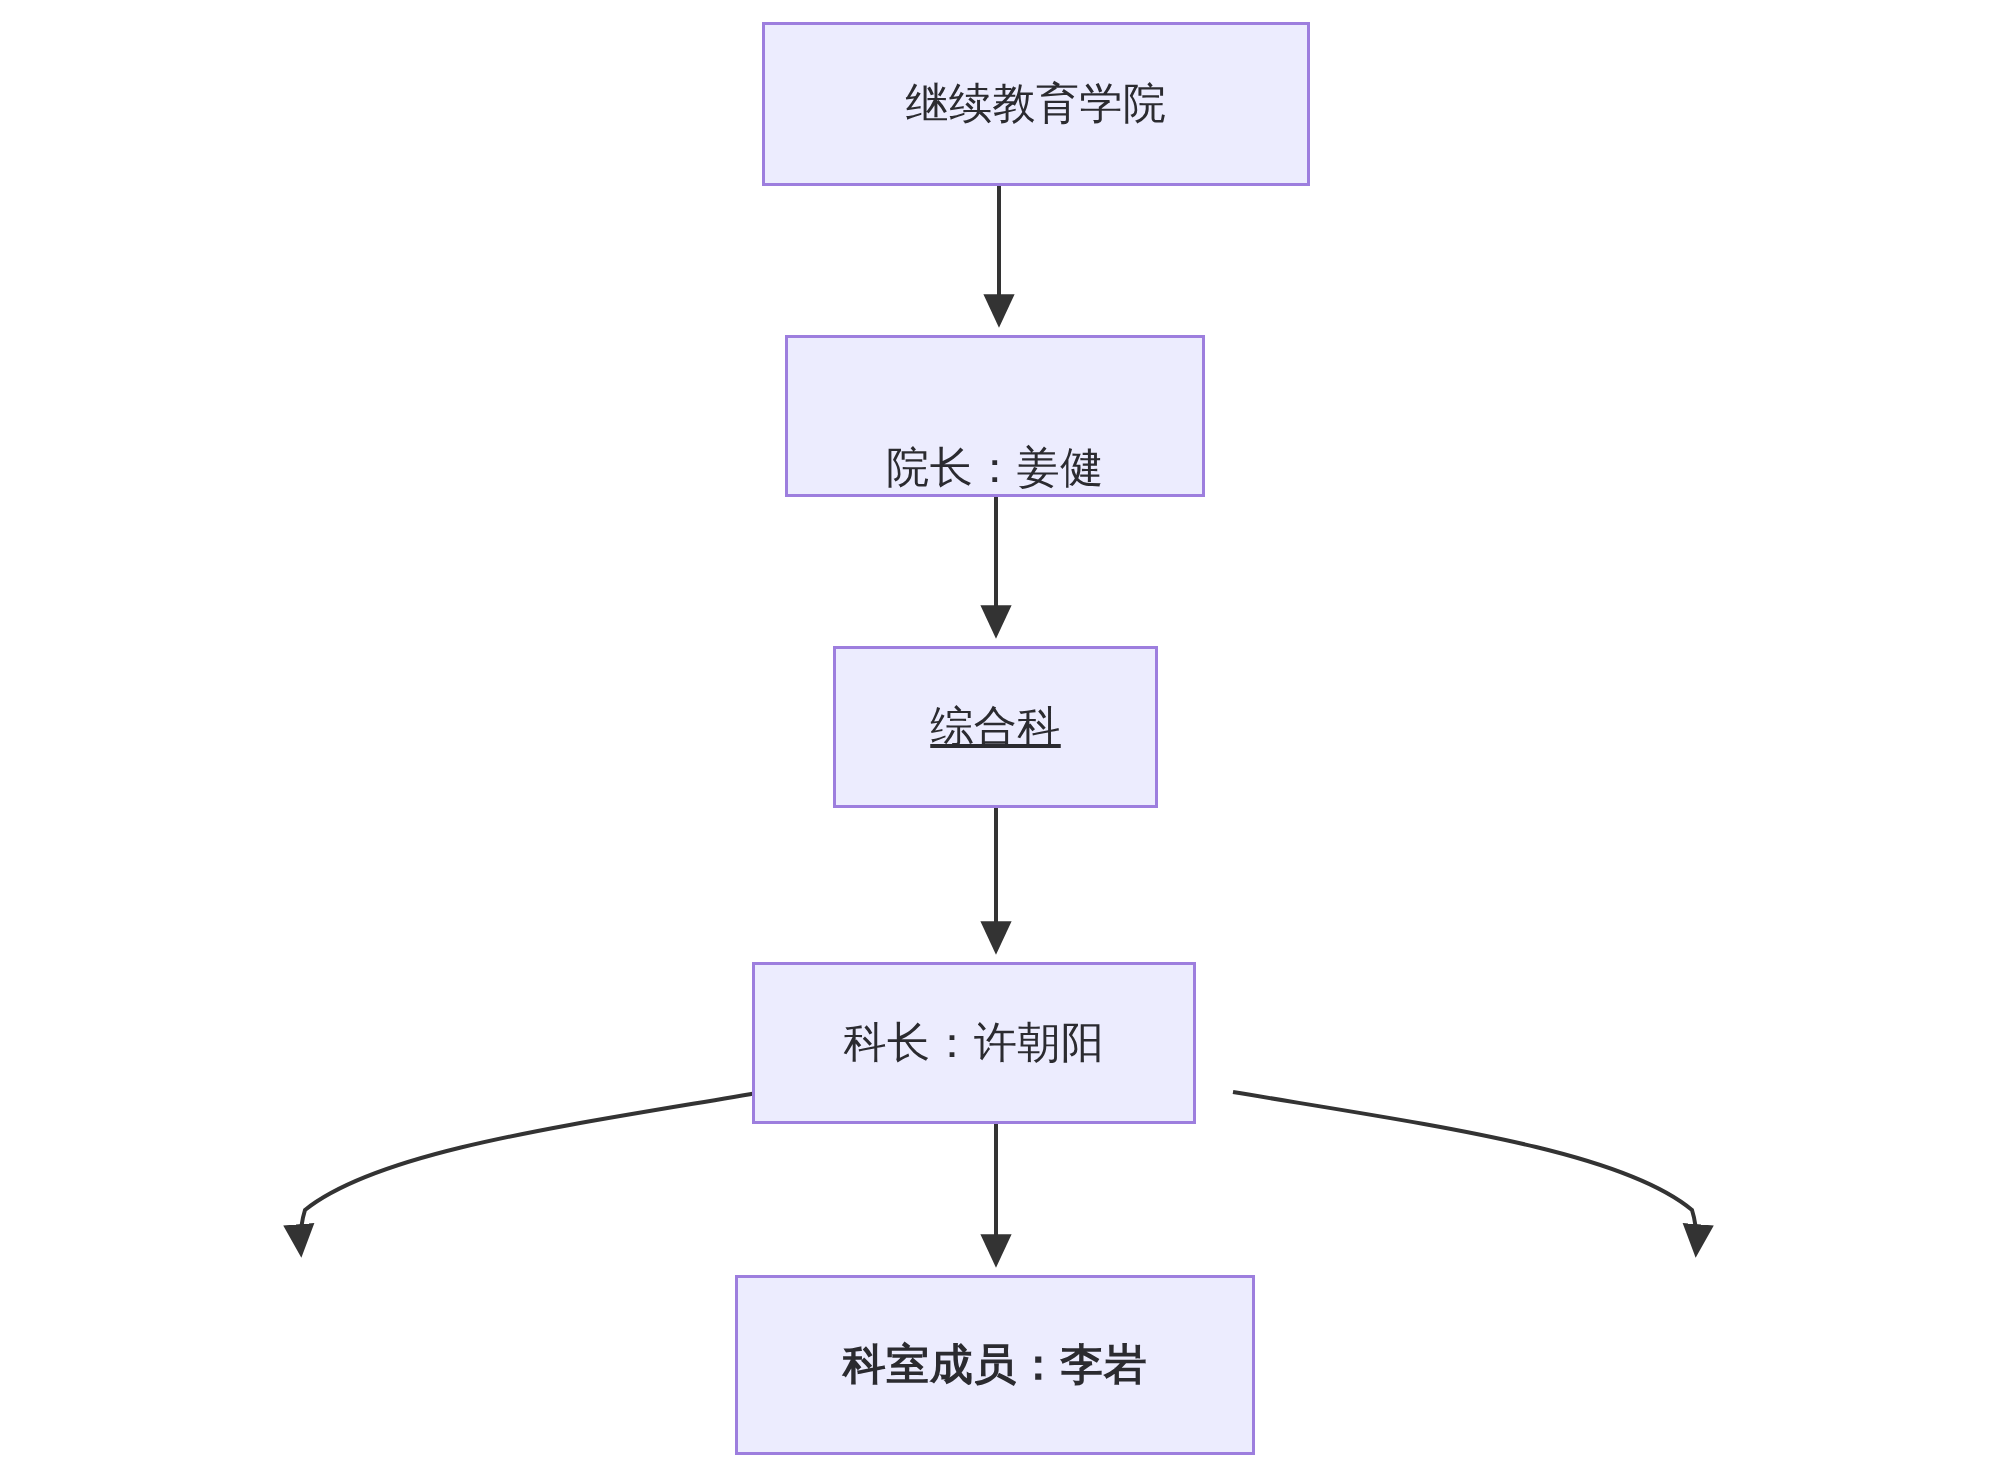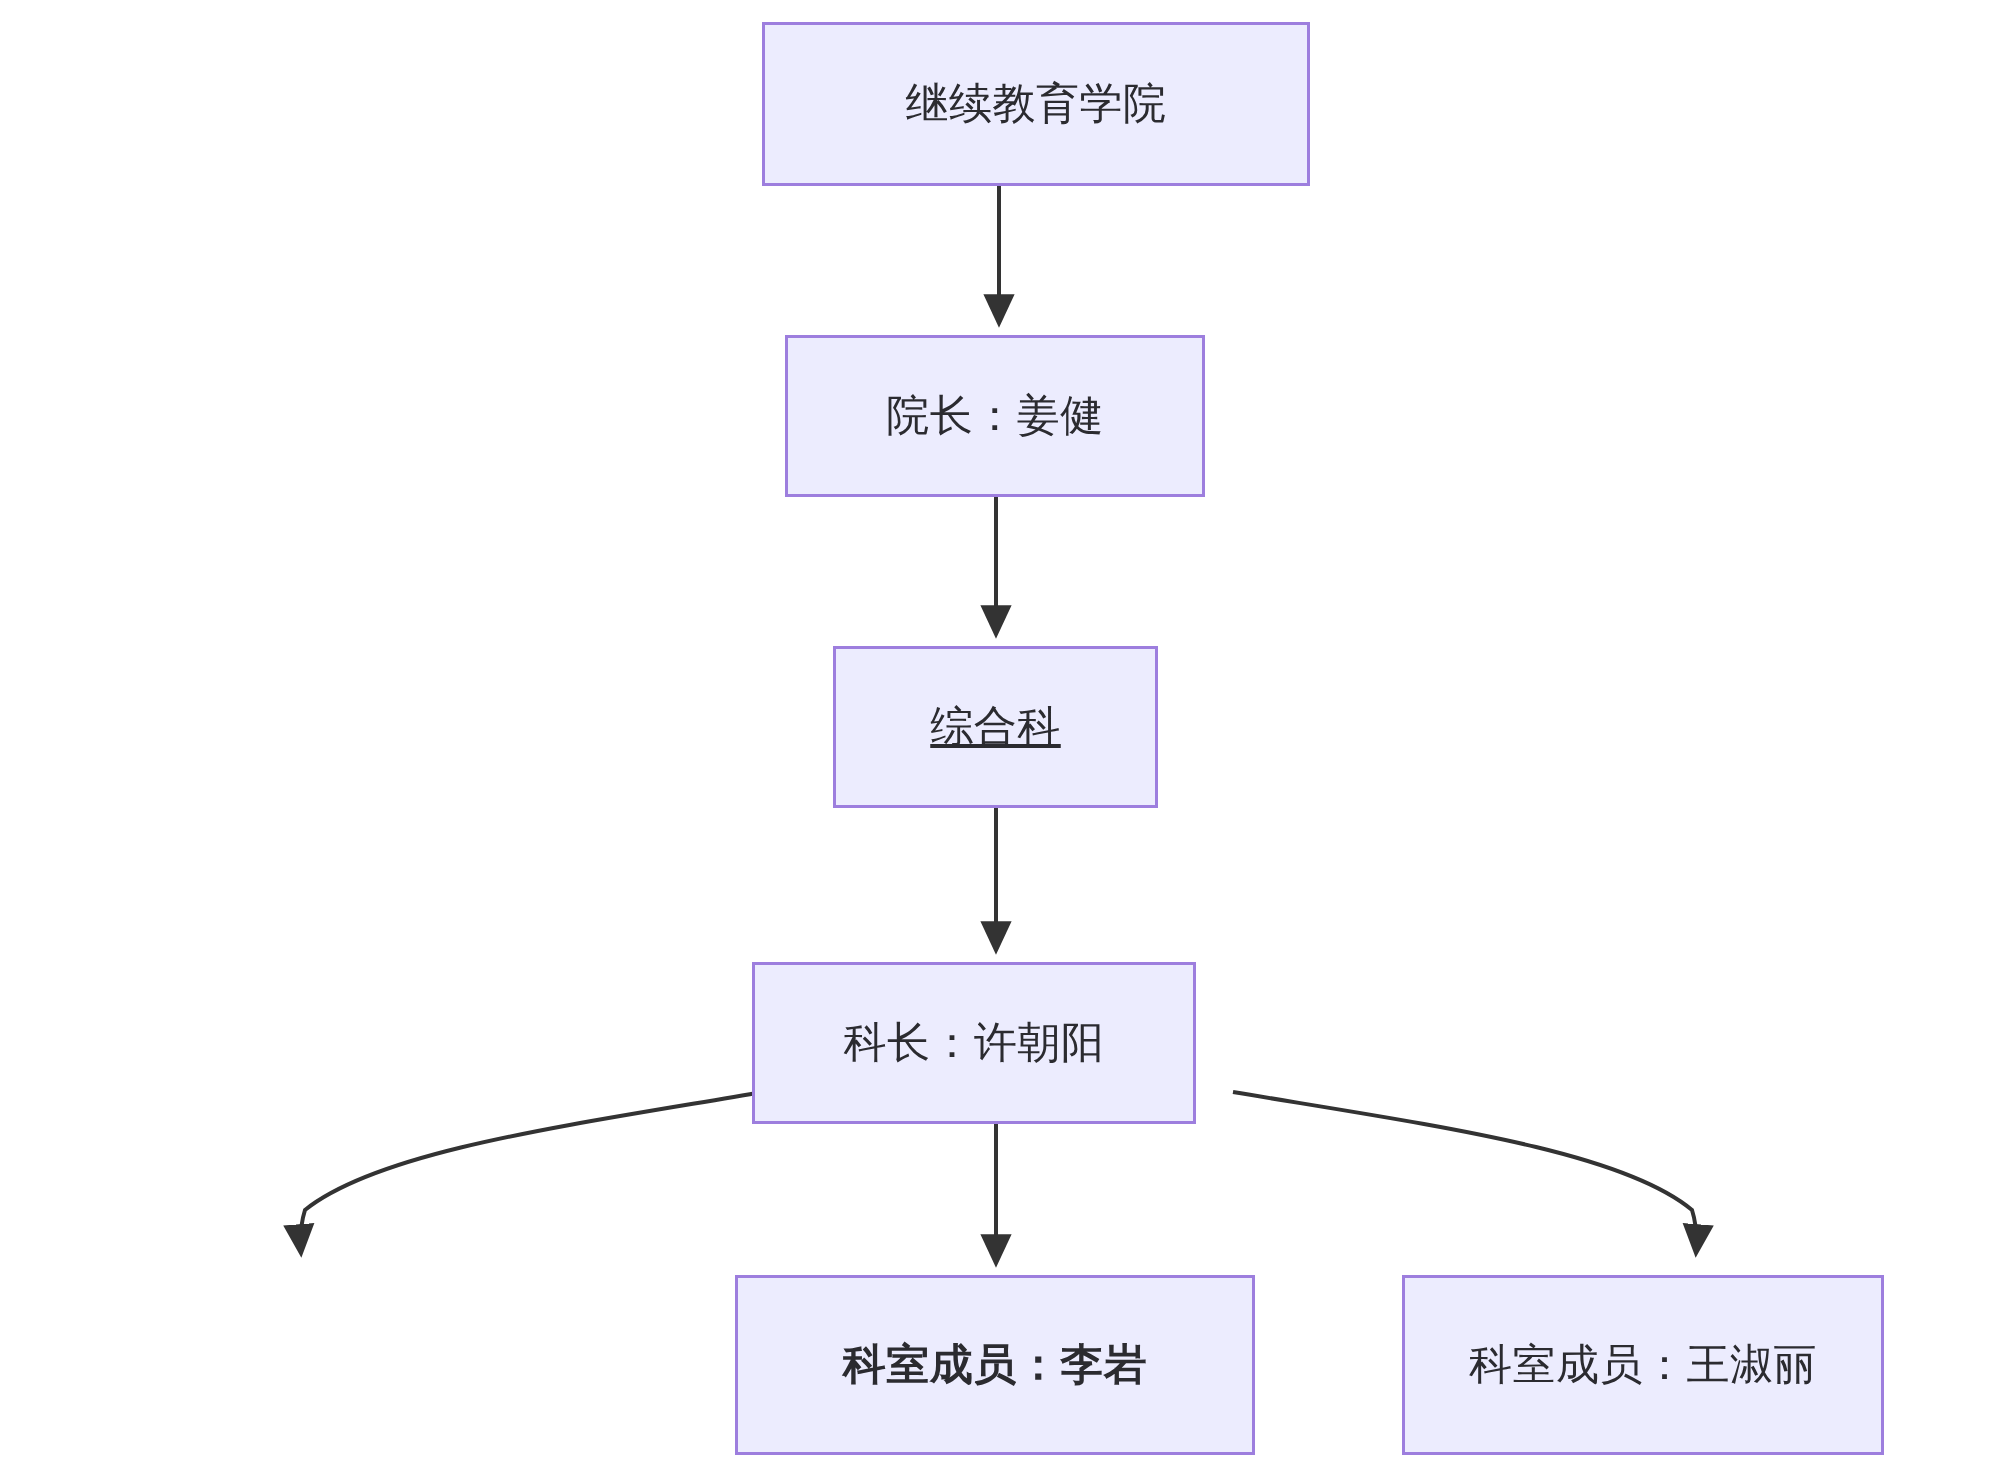--- a/index.html
+++ b/index.html
@@ -40,21 +40,21 @@
     letter-spacing: 0.5px;
     white-space: nowrap;
     z-index: 2;
   }
   .node-label {
     display: block;
     text-align: center;
   }
   
   .n-root   { left: 762px;  top: 22px;   width: 548px; height: 164px; }
-  .n-dean   { left: 785px;  top: 335px;  width: 420px; height: 162px; }
+  .n-dean   { left: 785px;  top: 335px;  width: 420px; height: 162px; align-items: flex-end; }
   .n-dept   { left: 833px;  top: 646px;  width: 325px; height: 162px; text-decoration: underline; }
   .n-head   { left: 752px;  top: 962px;  width: 444px; height: 162px; }
   .n-m1     { left: 20px;   top: 1275px; width: 570px; height: 180px; }
   .n-m2     { left: 735px;  top: 1275px; width: 520px; height: 180px; font-weight: bold; }
   .n-m3     { left: 1402px; top: 1275px; width: 482px; height: 180px; }
 </style>
 </head>
 <body>
 
 <div id="diagram-root">
@@ -93,17 +93,14 @@
 
   <div class="node n-head">
     <span class="node-label">科长：许朝阳</span>
   </div>
 
 
   <div class="node n-m2">
     <span class="node-label">科室成员：李岩</span>
   </div>
 
-  <div class="node n-m3">
-    <span class="node-label">科室成员：王淑丽</span>
-  </div>
 
 </div>
 
 </body></html>

